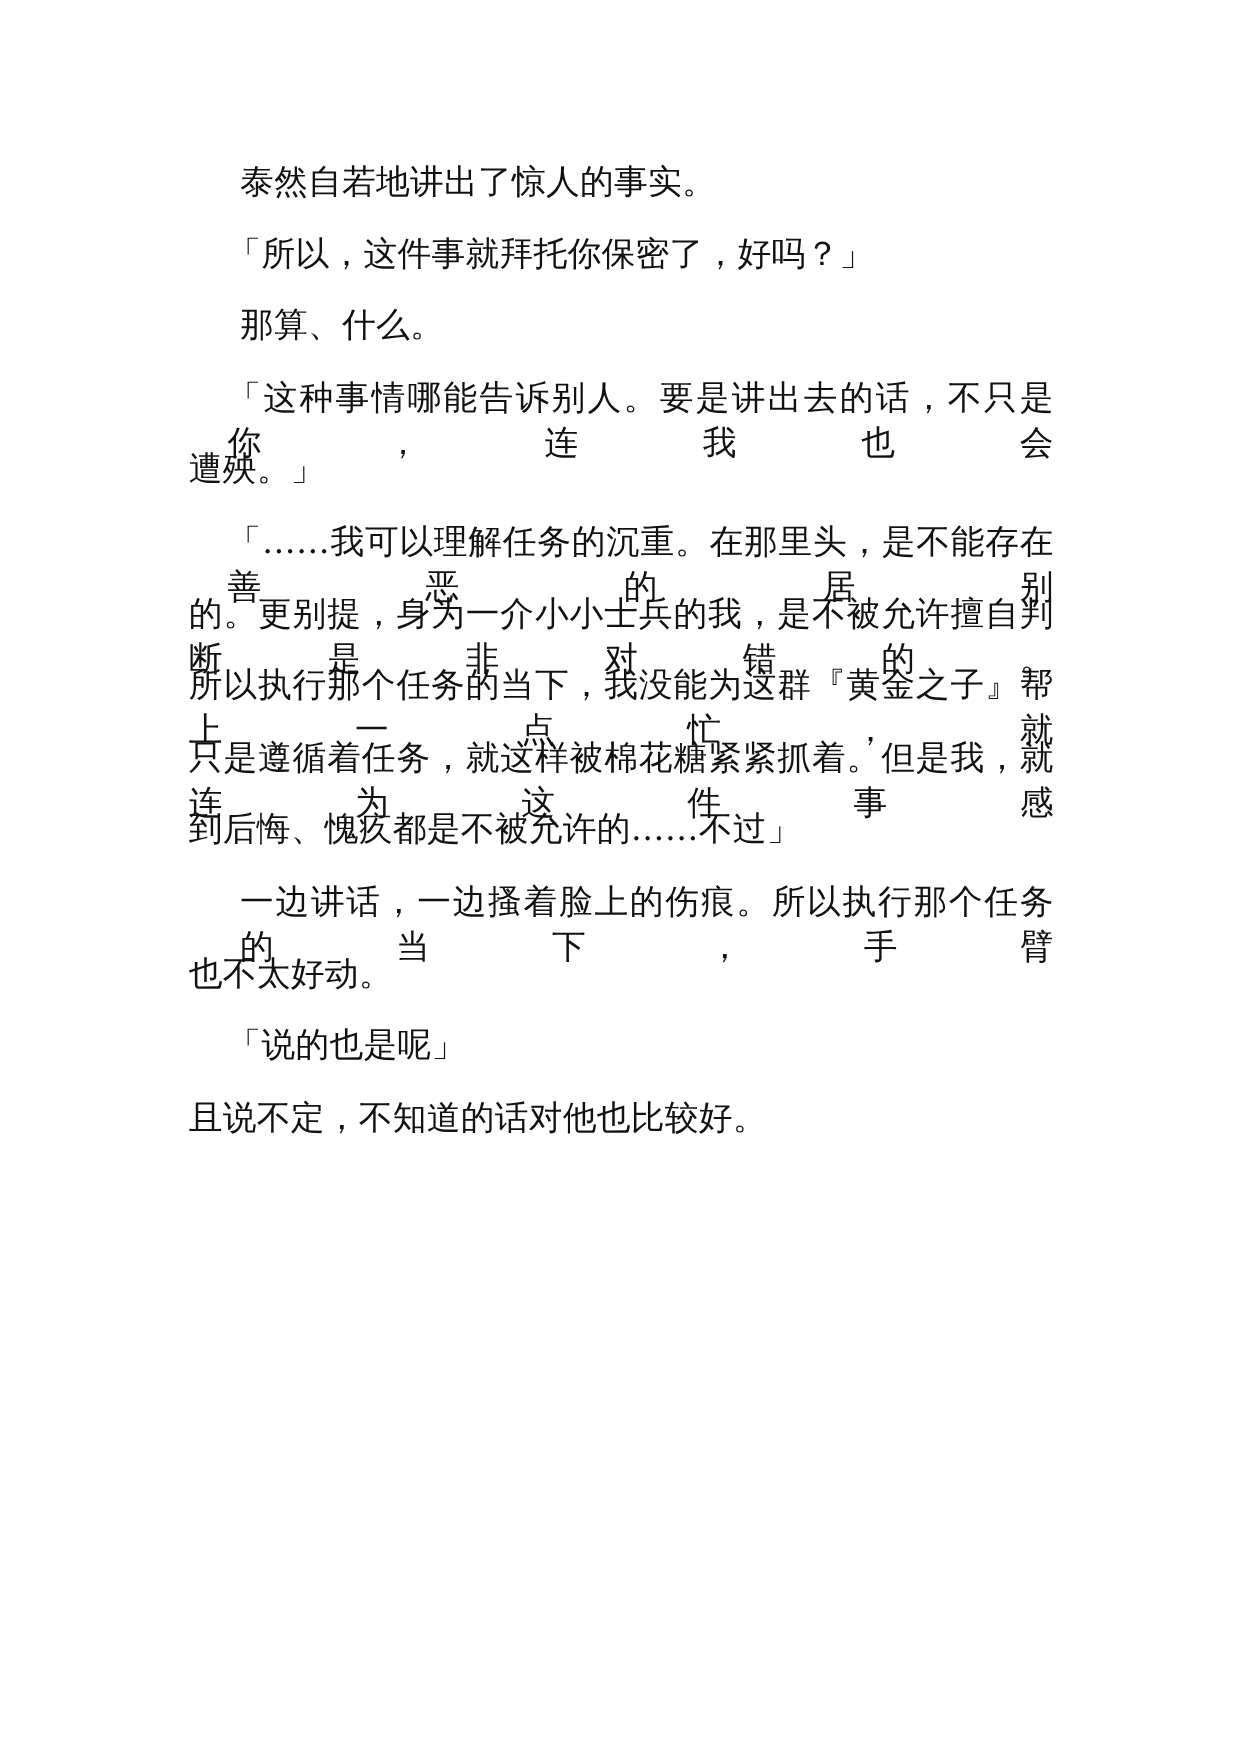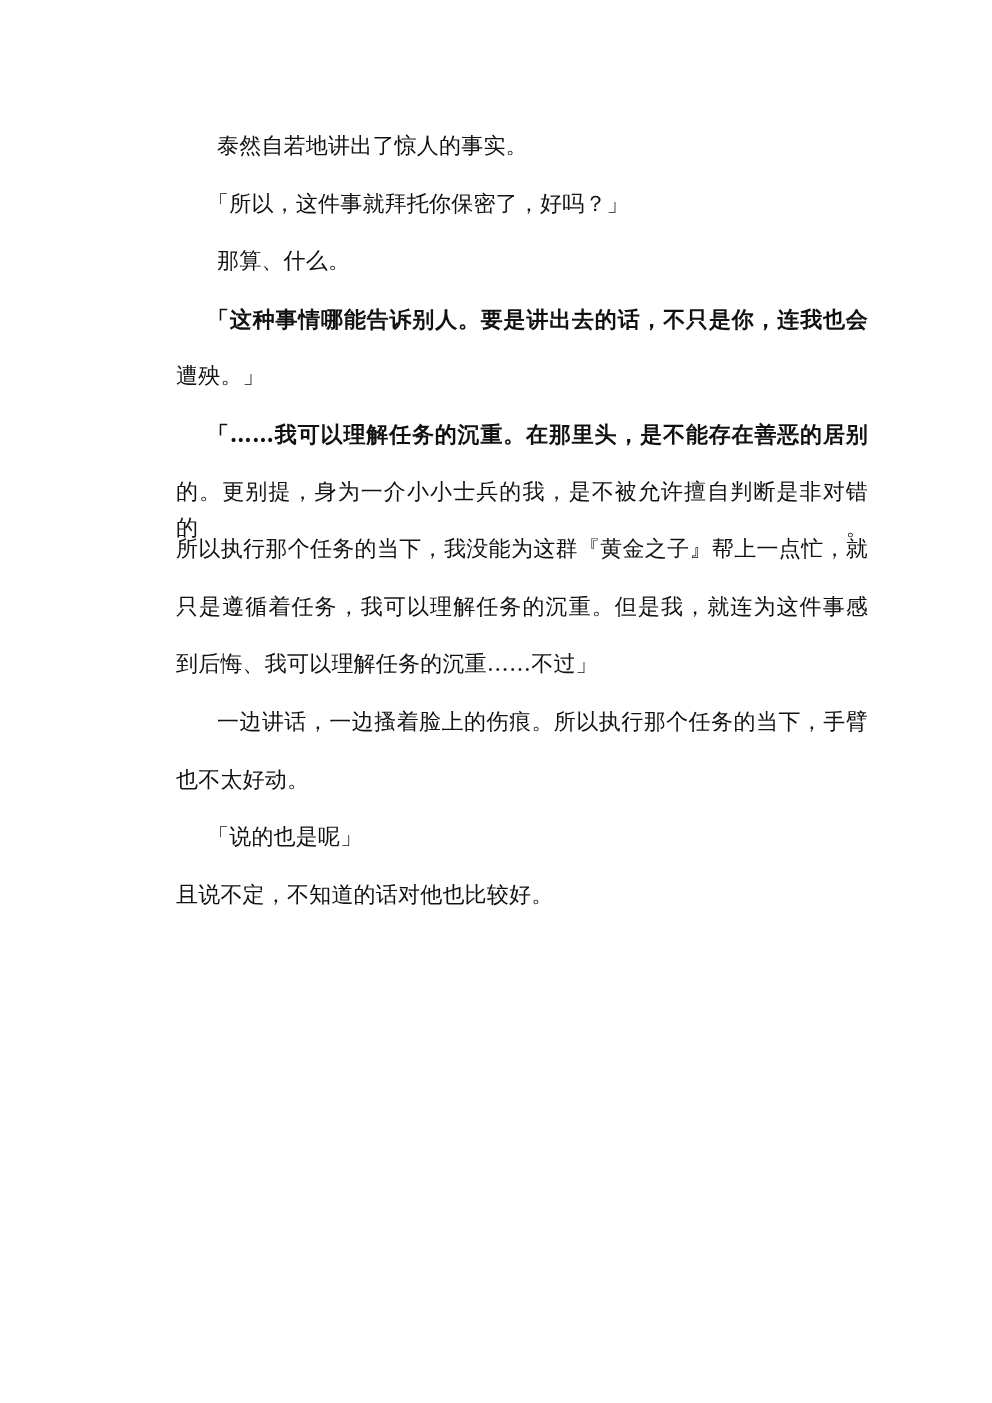--- a/index.html
+++ b/index.html
@@ -22,43 +22,41 @@
       width: 692px;
     }
     .para {
       margin: 0;
       padding: 0;
     }
     .line {
       display: block;
       height: 57.6px;
       line-height: 36px;
-      font-size: 22px;
+      font-size: 27px;
       white-space: nowrap;
       letter-spacing: 0.2px;
-      margin-left: 25px;
     }
     .line.indent {
       padding-left: 41px;
     }
     .line.quote-indent {
       padding-left: 31px;
     }
     .line.justify {
       text-align: justify;
       text-align-last: justify;
       width: 692px;
       white-space: normal;
     }
     .line.indent.justify {
       width: 651px;
     }
     .line.quote-indent.justify {
       width: 661px;
-      font-weight: bold;
     }
   </style>
 </head>
 <body>
 
 <div class="page">
 
   <p class="para">
     <span class="line indent">泰然自若地讲出了惊人的事实。</span>
   </p>
@@ -75,22 +73,22 @@
   <p class="para">
     <span class="line quote-indent justify">「这种事情哪能告诉别人。要是讲出去的话，不只是你，连我也会</span>
     <span class="line">遭殃。」</span>
   </p>
 
 
   <p class="para">
     <span class="line quote-indent justify">「……我可以理解任务的沉重。在那里头，是不能存在善恶的居别</span>
     <span class="line justify">的。更别提，身为一介小小士兵的我，是不被允许擅自判断是非对错的。</span>
     <span class="line justify">所以执行那个任务的当下，我没能为这群『黄金之子』帮上一点忙，就</span>
-    <span class="line justify">只是遵循着任务，我可以理解任务的沉重。但是我，就连为这件事感</span>
-    <span class="line">到后悔、我可以理解任务的沉重……不过」</span>
+    <span class="line justify">只是遵循着任务，就这样被棉花糖紧紧抓着。但是我，就连为这件事感</span>
+    <span class="line">到后悔、愧疚都是不被允许的……不过」</span>
   </p>
 
   <p class="para">
     <span class="line indent justify">一边讲话，一边搔着脸上的伤痕。所以执行那个任务的当下，手臂</span>
     <span class="line">也不太好动。</span>
   </p>
 
 
   <p class="para">
     <span class="line quote-indent">「说的也是呢」</span>

